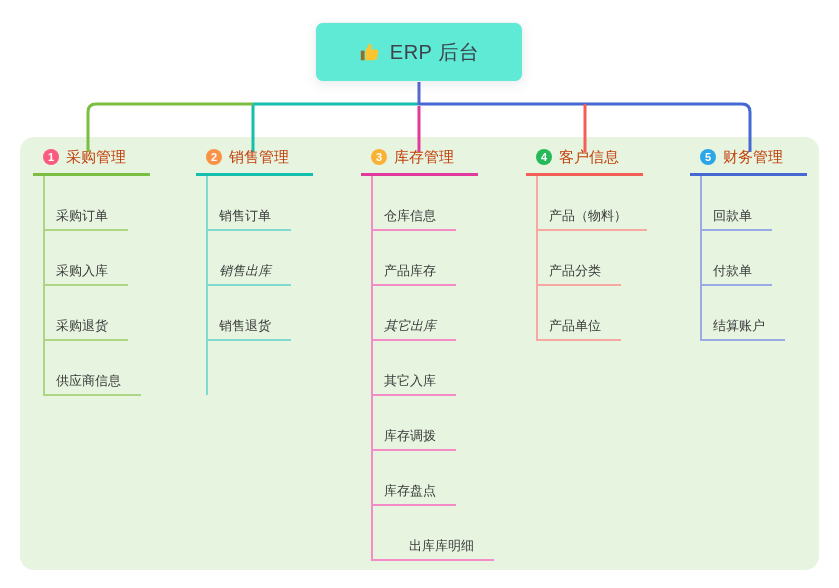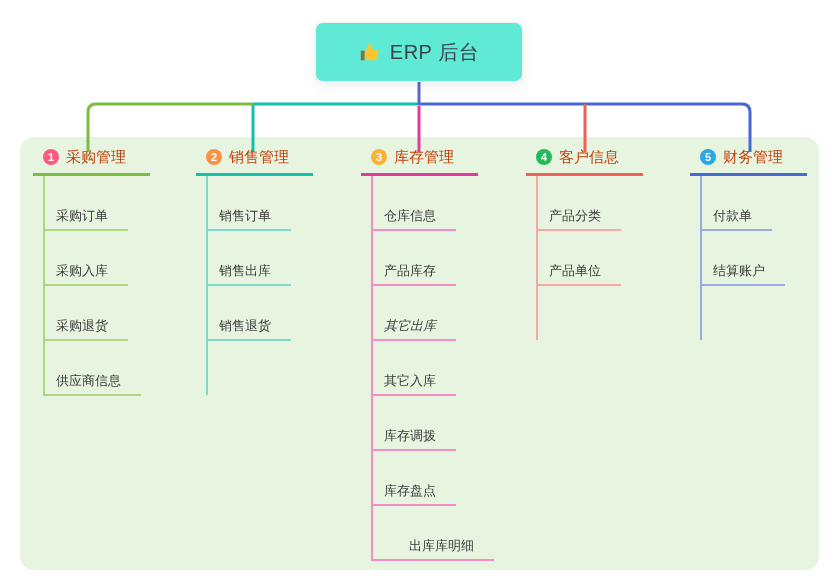--- a/index.html
+++ b/index.html
@@ -90,21 +90,21 @@
       </div></div>
     <div class="branch" style="left: 196px;"><div class="branch-header" style="border-bottom-color: rgb(20, 191, 173);">
         <span class="badge" style="background: rgb(249, 146, 70);">2</span>
         <span class="branch-title">销售管理</span>
       </div><div class="children">
         <div class="rail" style="background: rgb(130, 218, 207); height: 219px;"></div>
         <div class="child-row">
           <div class="child-node" style="border-bottom-color: rgb(130, 218, 207);"><span class="child-label">销售订单</span></div>
         </div>
         <div class="child-row">
-          <div class="child-node" style="border-bottom-color: rgb(130, 218, 207);"><span class="child-label">销售出库</span></div>
+          <div class="child-node" style="border-bottom-color: rgb(130, 218, 207); font-style: italic;"><span class="child-label">销售出库</span></div>
         </div>
         <div class="child-row">
           <div class="child-node" style="border-bottom-color: rgb(130, 218, 207);"><span class="child-label">销售退货</span></div>
         </div>
       </div></div>
     <div class="branch" style="left: 361px;"><div class="branch-header" style="border-bottom-color: rgb(225, 58, 157);">
         <span class="badge" style="background: rgb(249, 178, 52);">3</span>
         <span class="branch-title">库存管理</span>
       </div><div class="children">
         <div class="rail" style="background: rgb(243, 140, 199); height: 384px;"></div>
@@ -129,31 +129,37 @@
         <div class="child-row">
           <div class="child-node" style="border-bottom-color: rgb(243, 140, 199); padding-left: 38px;"><span class="child-label">出库库明细</span></div>
         </div>
       </div></div>
     <div class="branch" style="left: 526px;"><div class="branch-header" style="border-bottom-color: rgb(242, 95, 85);">
         <span class="badge" style="background: rgb(38, 185, 89);">4</span>
         <span class="branch-title">客户信息</span>
       </div><div class="children">
         <div class="rail" style="background: rgb(247, 168, 162); height: 164px;"></div>
         <div class="child-row">
+          <div class="child-node" style="border-bottom-color: rgb(247, 168, 162);"><span class="child-label">产品（物料）</span></div>
+        </div>
+        <div class="child-row">
           <div class="child-node" style="border-bottom-color: rgb(247, 168, 162);"><span class="child-label">产品分类</span></div>
         </div>
         <div class="child-row">
           <div class="child-node" style="border-bottom-color: rgb(247, 168, 162);"><span class="child-label">产品单位</span></div>
         </div>
       </div></div>
     <div class="branch" style="left: 690px;"><div class="branch-header" style="border-bottom-color: rgb(70, 104, 210);">
         <span class="badge" style="background: rgb(43, 166, 232);">5</span>
         <span class="branch-title">财务管理</span>
       </div><div class="children">
         <div class="rail" style="background: rgb(154, 171, 227); height: 164px;"></div>
         <div class="child-row">
+          <div class="child-node" style="border-bottom-color: rgb(154, 171, 227);"><span class="child-label">回款单</span></div>
+        </div>
+        <div class="child-row">
           <div class="child-node" style="border-bottom-color: rgb(154, 171, 227);"><span class="child-label">付款单</span></div>
         </div>
         <div class="child-row">
           <div class="child-node" style="border-bottom-color: rgb(154, 171, 227);"><span class="child-label">结算账户</span></div>
         </div>
       </div></div>
   </div>
 
 </body></html>

